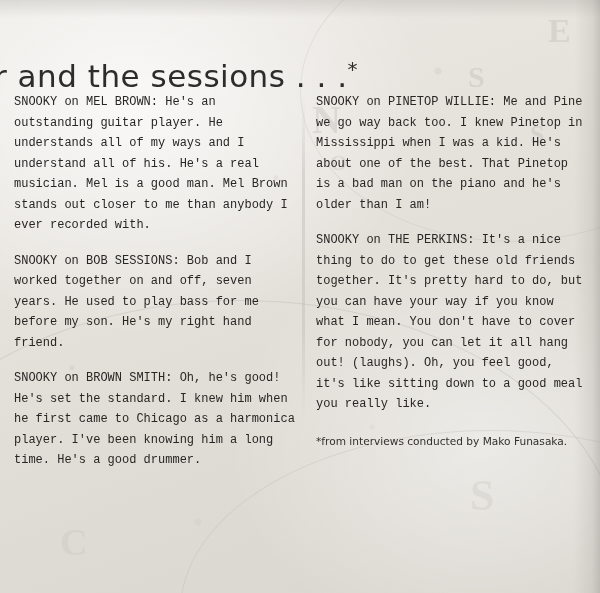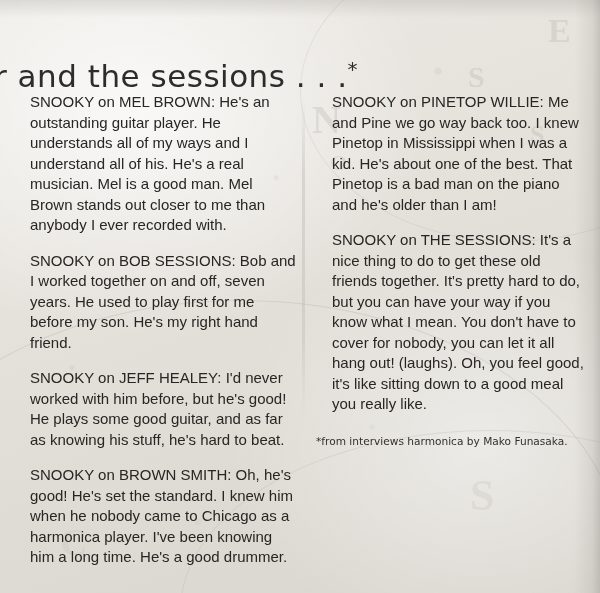--- a/index.html
+++ b/index.html
@@ -107,23 +107,23 @@
     height: 420px;
   }
   .column {
     position: absolute;
     top: 0;
   }
   .column.left  { left: 14px;  width: 282px; }
   .column.right { left: 316px; width: 268px; }
 
   .para {
-    margin: 0 0 15px 16px;
-    font-family: Liberation Sans, sans-serif;
-    font-size: 15px;
+    margin: 0 0 15px 0;
+    font-family: Liberation Mono, monospace;
+    font-size: 12px;
     line-height: 20.5px;
     color: #282624;
     text-rendering: optimizeLegibility;
   }
   .para .lead {
     font-weight: 400;
   }
   .footnote {
     margin-top: 18px;
     font-family: "DejaVu Sans", sans-serif;
@@ -173,45 +173,42 @@
 
   <div id="columns">
 
     <div class="column left">
 
       <p class="para">
         <span class="lead">SNOOKY on MEL BROWN:</span><span> He's an outstanding guitar player. He understands all of my ways and I understand all of his. He's a real musician. Mel is a good man. Mel Brown stands out closer to me than anybody I ever recorded with.</span>
       </p>
 
       <p class="para">
-        <span class="lead">SNOOKY on BOB SESSIONS:</span><span> Bob and I worked together on and off, seven years. He used to play first for me before my son. He's my right hand friend.</span>
-      </p>
-
-      <p class="para">
-        <span class="lead">SNOOKY on JEFF HEALEY:</span><span> I'd never worked with him before, but he's good! He plays some good guitar, and as far as knowing his stuff, he's hard to beat.</span>
-      </p>
-
-      <p class="para">
-        <span class="lead">SNOOKY on BROWN SMITH:</span><span> Oh, he's good! He's set the standard. I knew him when he nobody came to Chicago as a harmonica player. I've been knowing him a long time. He's a good drummer.</span>
+        <span class="lead">SNOOKY on BOB SESSIONS:</span><span> Bob and I worked together on and off, seven years. He used to play bass for me before my son. He's my right hand friend.</span>
+      </p>
+
+
+      <p class="para">
+        <span class="lead">SNOOKY on BROWN SMITH:</span><span> Oh, he's good! He's set the standard. I knew him when he first came to Chicago as a harmonica player. I've been knowing him a long time. He's a good drummer.</span>
       </p>
 
     </div>
 
     <div class="column right">
 
       <p class="para">
         <span class="lead">SNOOKY on PINETOP WILLIE:</span><span> Me and Pine we  go way back too. I knew Pinetop in Mississippi when I was a kid. He's about one of the best. That Pinetop is a bad man on the piano and he's older than I am!</span>
       </p>
 
       <p class="para">
-        <span class="lead">SNOOKY on THE SESSIONS:</span><span> It's a nice thing to do to get these old friends together. It's pretty hard to do, but you can have your way if you know what I mean. You don't have to cover for nobody, you can let it all hang out! (laughs). Oh, you feel good, it's like sitting down to a good meal you really like.</span>
+        <span class="lead">SNOOKY on THE PERKINS:</span><span> It's a nice thing to do to get these old friends together. It's pretty hard to do, but you can have your way if you know what I mean. You don't have to cover for nobody, you can let it all hang out! (laughs). Oh, you feel good, it's like sitting down to a good meal you really like.</span>
       </p>
 
       <p class="footnote">
-        <span class="star">*</span><span>from interviews harmonica by Mako Funasaka.</span>
+        <span class="star">*</span><span>from interviews conducted by Mako Funasaka.</span>
       </p>
 
     </div>
 
   </div>
 
   <div id="top-shade"></div>
   <div id="edge-shade"></div>
 
 </div>

